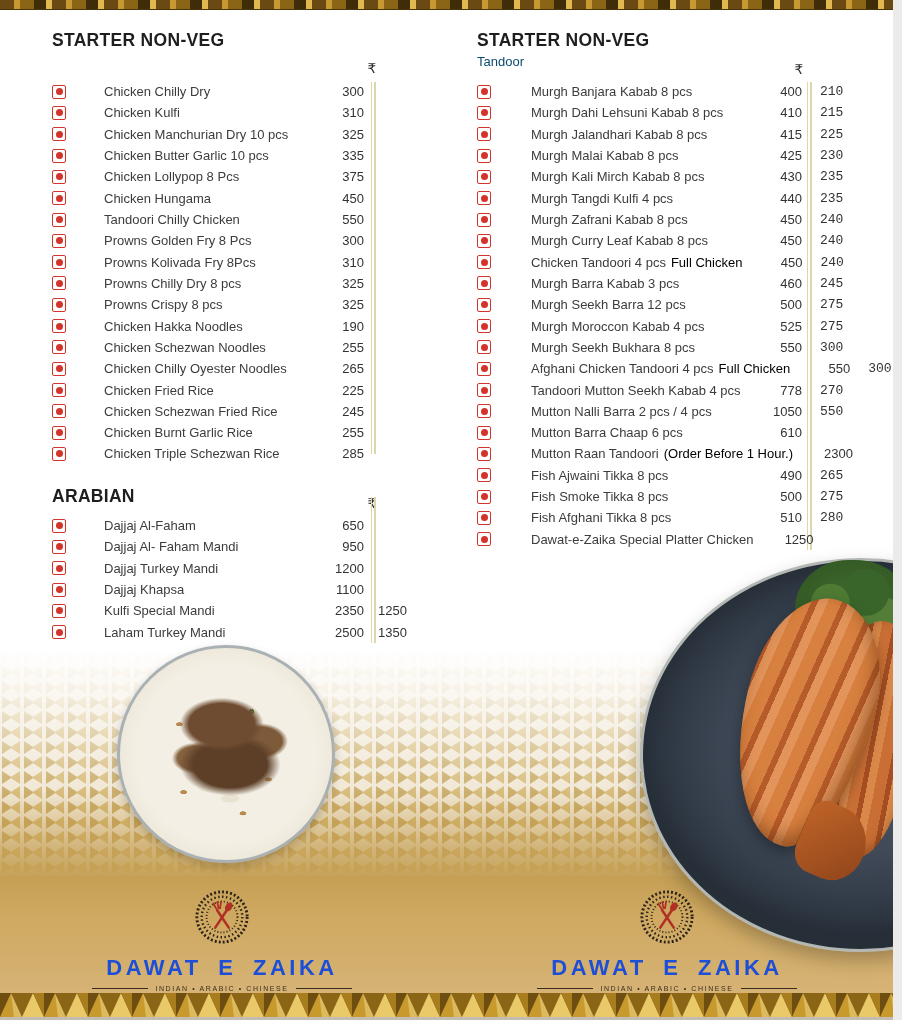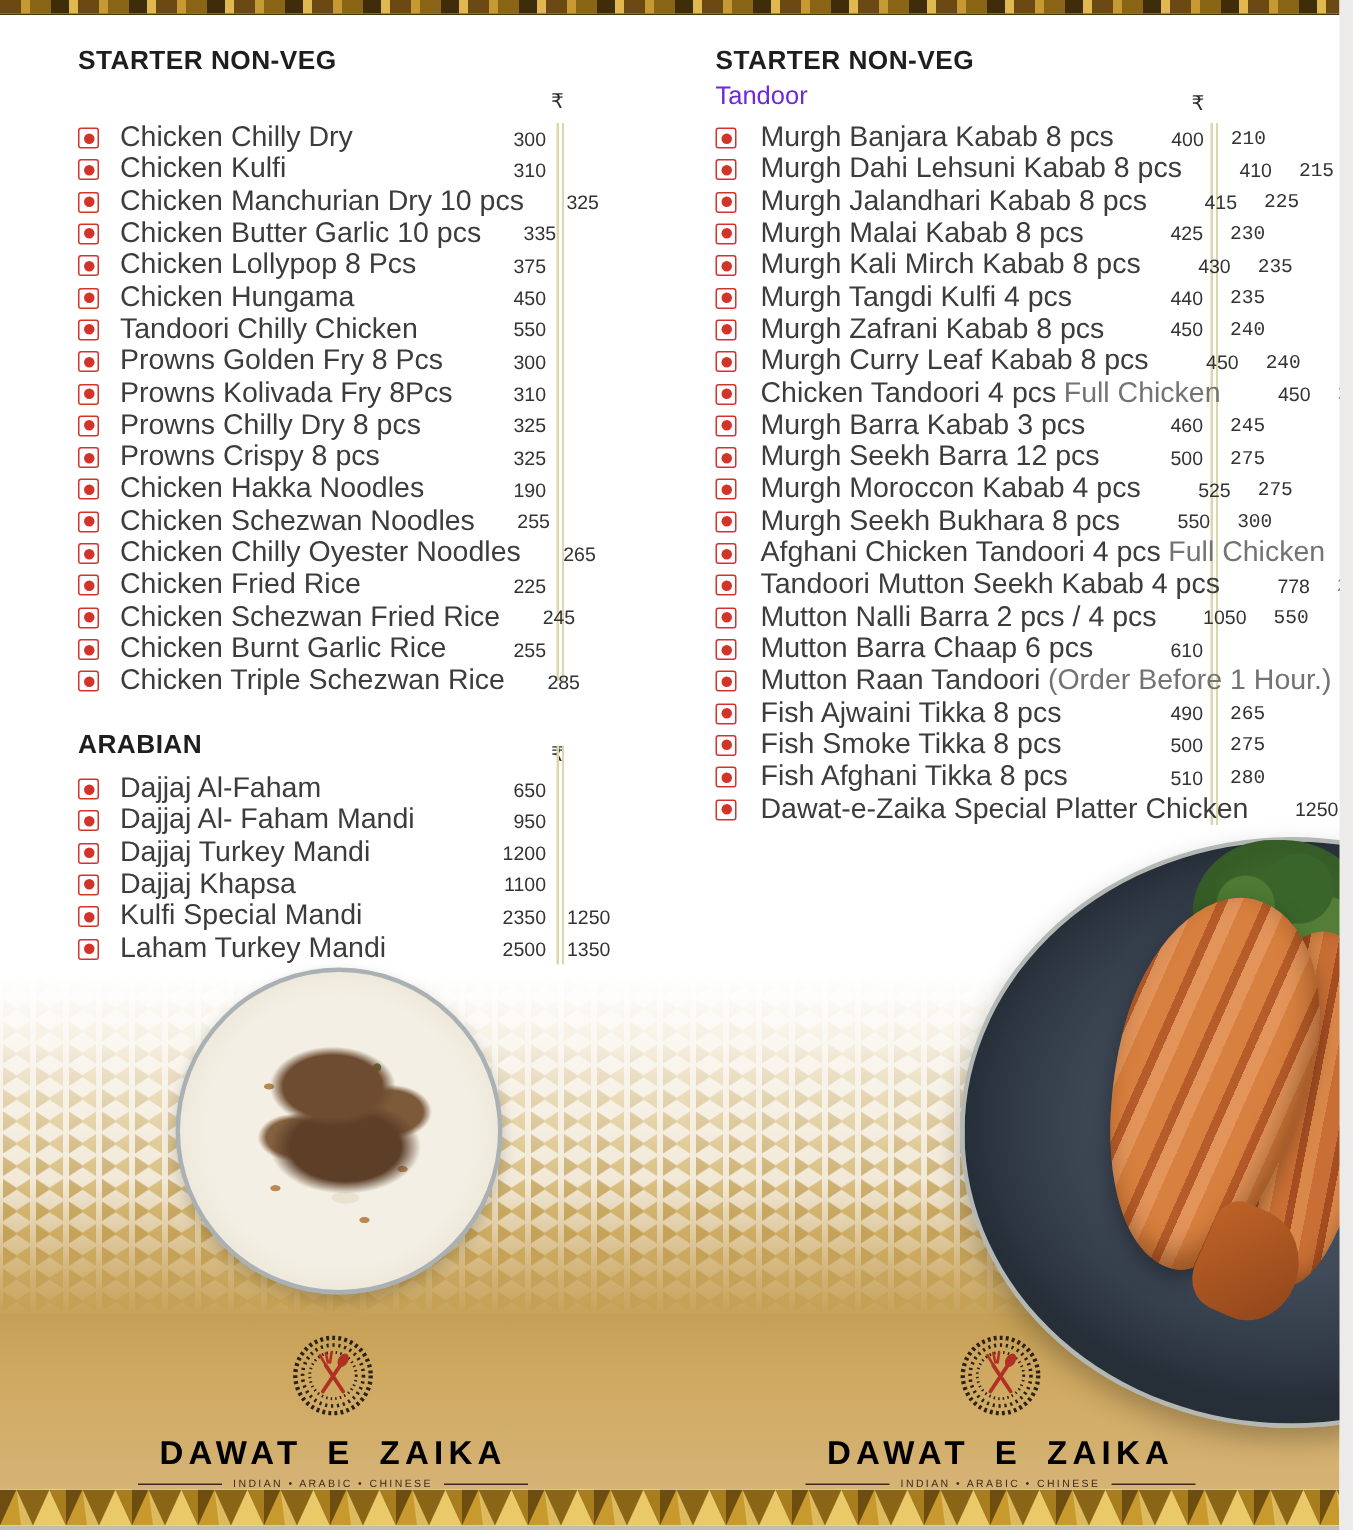--- a/index.html
+++ b/index.html
@@ -10,21 +10,21 @@
   #top-strip{position:absolute;left:0;top:0;width:893px;height:9px;
     background:repeating-linear-gradient(90deg,#6a4a12 0 14px,#c79932 14px 20px,#8a6516 20px 34px,#3f2c08 34px 46px,#e0b84f 46px 52px);
     border-bottom:1px solid #4a3409;}
 
   
   #right-edge{position:absolute;left:893px;top:0;width:9px;height:1020px;background:#ecebe9;z-index:10;}
 
   
   .menu-section{position:absolute;z-index:2;}
   .menu-section h2{position:absolute;top:0;left:0;margin:0;font-size:17.5px;font-weight:600;color:#1e1e1e;letter-spacing:.3px;white-space:nowrap;}
-  .menu-section .subtitle{position:absolute;top:24px;left:0;font-size:17px;font-weight:400;color:#6d28d9;white-space:nowrap;}
+  .menu-section .subtitle{position:absolute;top:24px;left:0;font-size:13px;font-weight:400;color:#0c4a6e;white-space:nowrap;}
   .rupee{position:absolute;font-size:13.5px;color:#2e2e2e;width:24px;text-align:right;font-family:"DejaVu Sans",sans-serif;}
   .vline{position:absolute;width:5px;background:linear-gradient(90deg,#ddd5ab 0 1.5px,rgba(0,0,0,0) 1.5px 3.5px,#ddd5ab 3.5px 5px);}
   .rows{position:absolute;left:0;width:100%;}
 
   #sec-left-0{left:52px;top:30px;width:366px;height:436px;}
   #sec-left-0 .rupee{top:30px;left:300px;}
   #sec-left-0 .rows{top:51px;}
   #sec-left-0 .vline{left:319px;top:52px;height:372px;}
 
   #sec-left-1{left:52px;top:486px;width:366px;height:160px;}
@@ -34,22 +34,22 @@
 
   #sec-right-0{left:477px;top:30px;width:365px;height:522px;}
   #sec-right-0 .rupee{top:31px;left:302px;}
   #sec-right-0 .rows{top:51px;}
   #sec-right-0 .vline{left:330px;top:52px;height:468px;}
 
   .mrow{display:grid;grid-template-columns:16px 12px 1fr 50px 14px 40px;height:21.32px;align-items:center;}
   #sec-right-0 .mrow{grid-template-columns:16px 14px 1fr 60px 18px 22px;}
   .nv{grid-column:1;width:12px;height:12px;border:1.5px solid #d2342b;border-radius:2px;display:flex;align-items:center;justify-content:center;box-sizing:content-box;}
   .nvdot{width:7px;height:7px;border-radius:50%;background:#d2342b;}
-  .iname{grid-column:3;font-size:19px;color:#3c3c3c;white-space:nowrap;overflow:visible;}
-  .inote{color:#737373;margin-left:5px;}
+  .iname{grid-column:3;font-size:13px;color:#3c3c3c;white-space:nowrap;overflow:visible;margin-left:24px;}
+  .inote{color:#000000;margin-left:5px;}
   .iprice{grid-column:4;font-size:13px;color:#333333;text-align:right;}
   .isep{grid-column:5;}
   .iprice2{grid-column:6;font-size:13px;color:#333333;text-align:left;}
   #sec-right-0 .iprice2{text-align:right;font-family:Liberation Mono, monospace;}
 
   
   #mosaic{position:absolute;left:0;top:650px;z-index:1;}
   
   #tan-block{position:absolute;left:0;top:876px;width:893px;height:117px;z-index:2;
     background:linear-gradient(180deg,#c49f54 0%,#cfa961 35%,#d6b376 100%);}
@@ -96,21 +96,21 @@
   #fish1{left:742px;top:596px;width:128px;height:252px;transform:rotate(14deg);
     border-radius:50% 50% 45% 55%/42% 38% 62% 58%;
     background:repeating-linear-gradient(100deg,#d8803f 0 13px,#b65b2a 13px 19px,#e2945a 19px 28px);
     box-shadow:inset -6px -8px 18px rgba(90,40,10,.5),0 6px 14px rgba(0,0,0,.35);}
   #fish-tail{left:800px;top:806px;width:66px;height:74px;transform:rotate(24deg);
     border-radius:30% 70% 60% 40%;background:linear-gradient(130deg,#c06428,#8f441a);}
 
   
   .logo{position:absolute;top:888px;width:260px;text-align:center;z-index:4;}
   #logo-left{left:92px;} #logo-right{left:537px;}
-  .brand{margin:5px 0 0 0;font-size:22px;font-weight:700;letter-spacing:3.5px;word-spacing:7px;color:#000000;white-space:nowrap;}
+  .brand{margin:5px 0 0 0;font-size:22px;font-weight:700;letter-spacing:3.5px;word-spacing:7px;color:#1d4ed8;white-space:nowrap;}
   .tagline{margin-top:4px;display:flex;align-items:center;justify-content:center;gap:7px;}
   .tagline .tl{width:56px;height:1px;background:#3a2c1c;}
   .tagline .tg{font-size:7px;letter-spacing:1.6px;color:#3a2c1c;white-space:nowrap;}
 
   
   #gold-band{position:absolute;left:0;top:993px;z-index:5;}
   #bottom-edge{position:absolute;left:0;top:1017px;width:893px;height:3px;background:#c3bcb2;z-index:5;}
 </style>
 </head>
 <body>

